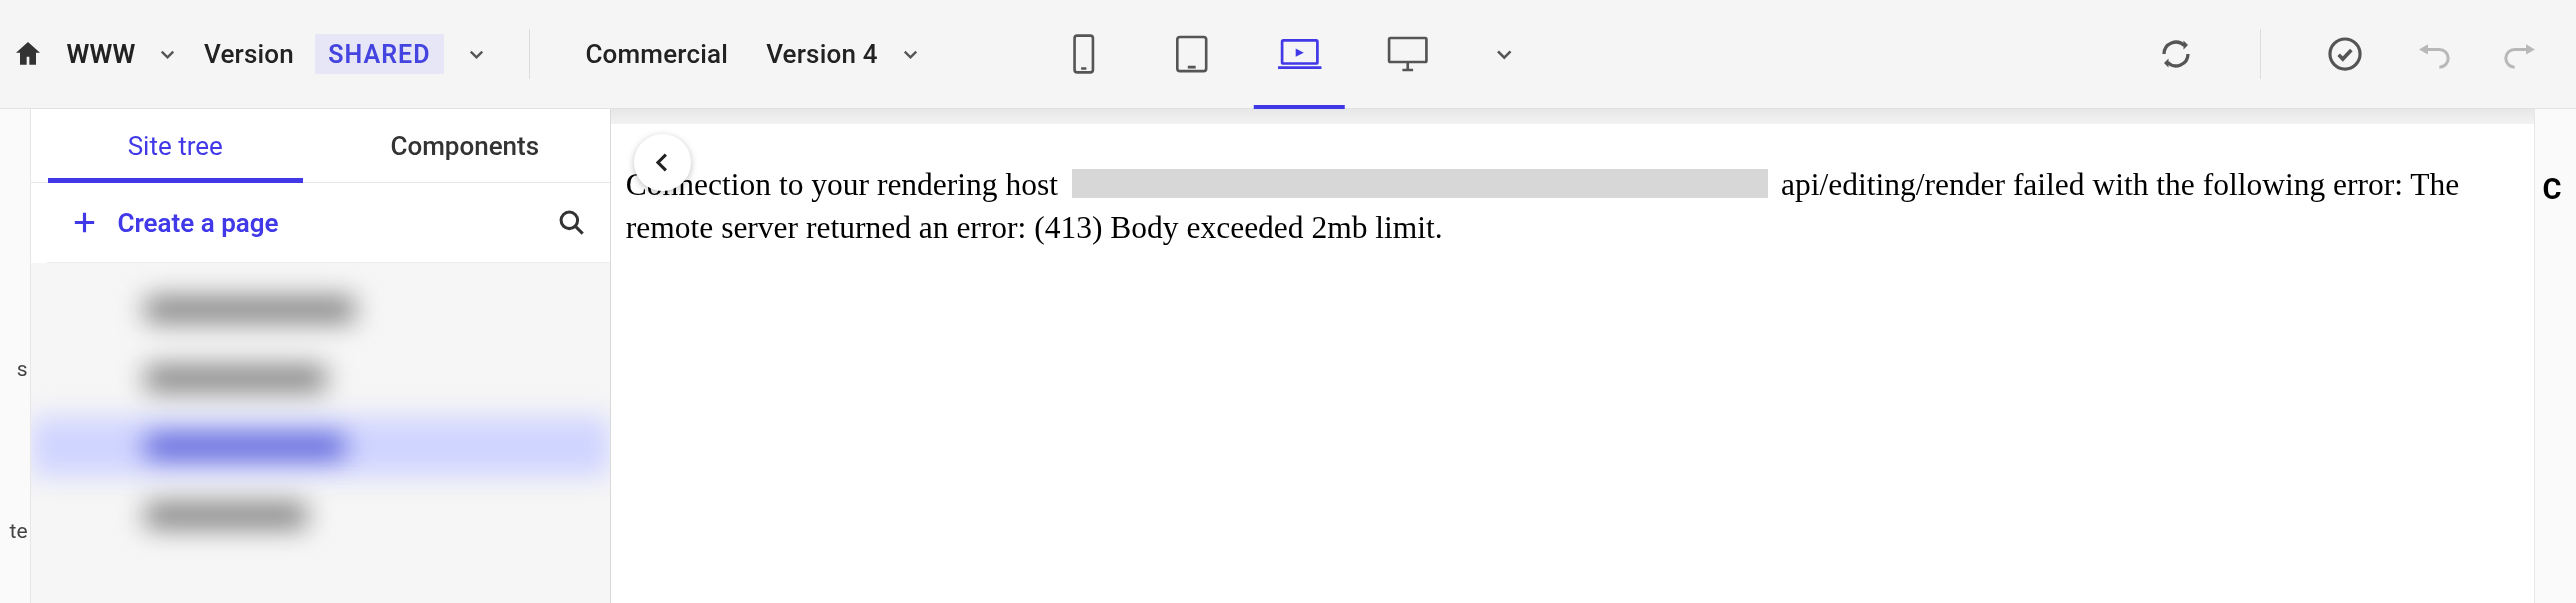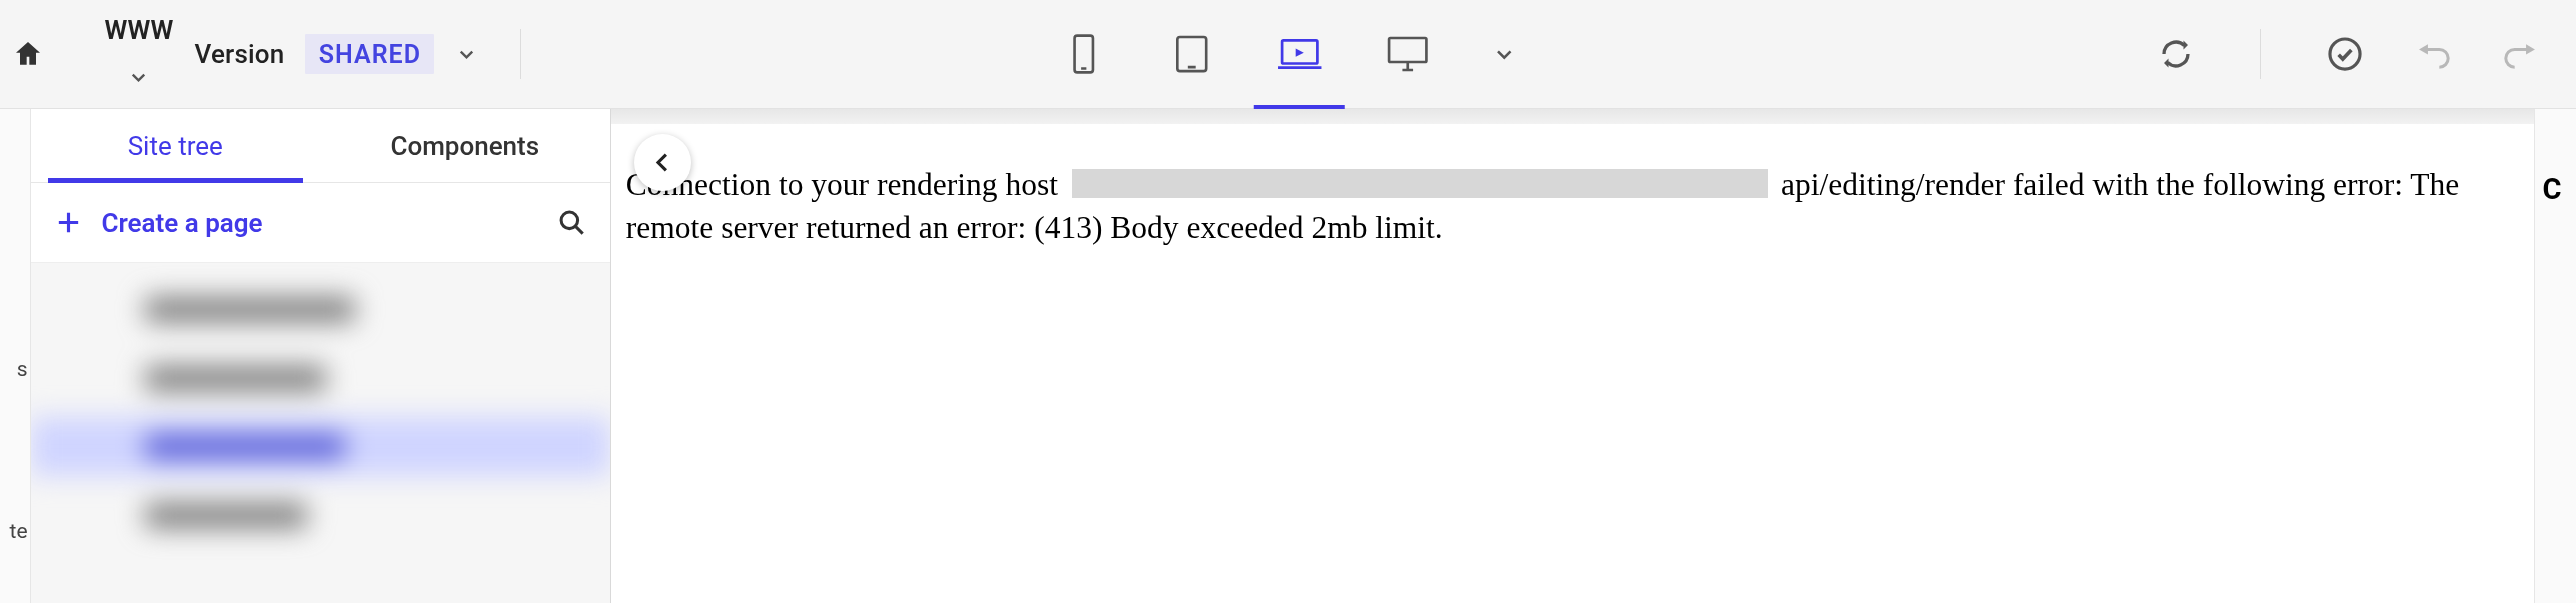--- a/index.html
+++ b/index.html
@@ -102,20 +102,21 @@
     position:relative;
   }
   .tab.active { color:#4139e8; font-weight:400; }
   .tab.active::after{
     content:""; position:absolute; bottom:-1px; left:17px; right:17px; height:4.8px; background:#4139e8;
   }
 
   .create-row{
     display:flex; align-items:center; height:80px; padding:0 23px; gap:19px;
     border-bottom:1px solid #eee;
+    margin-left:16px;
   }
   .create-row .plus{ color:#4139e8; }
   .create-row .label{ font-size:26px; font-weight:600; color:#4139e8; flex:1; }
   .create-row .search{ color:#333; }
 
   .tree-area{
     flex:1; position:relative; background:#f6f6f6; overflow:hidden;
   }
   .tree-blur{
     position:absolute; inset:0;
@@ -176,21 +177,21 @@
 
 <div class="toolbar">
 
   <div class="tb-left">
     <div class="home-btn">
       <svg width="32" height="32" viewBox="0 0 24 24" fill="currentColor">
           <path d="M12 3l9 8h-3v9h-5v-6H11v6H6v-9H3l9-8z"></path>
         </svg>
     </div>
 
-    <div class="dd-group" style="margin-left:38px;flex-direction:column;">
+    <div class="dd-group" style="">
       <span class="tb-text">WWW</span>
       <span class="chevron-btn">
         <svg width="23" height="23" viewBox="0 0 24 24">
             <path fill="none" stroke="currentColor" stroke-width="2.5" d="M6 9l6 6 6-6"></path>
           </svg>
       </span>
     </div>
 
     <span class="tb-text light">Version</span>
 
@@ -199,20 +200,31 @@
       <span class="chevron-btn">
         <svg width="23" height="23" viewBox="0 0 24 24">
             <path fill="none" stroke="currentColor" stroke-width="2.5" d="M6 9l6 6 6-6"></path>
           </svg>
       </span>
     </div>
 
     <div class="vsep"></div>
   </div>
 
+  <div class="tb-mid">
+    <span class="tb-text light">Commercial</span>
+    <div class="dd-group">
+      <span class="tb-text light">Version 4</span>
+      <span class="chevron-btn">
+        <svg width="23" height="23" viewBox="0 0 24 24">
+            <path fill="none" stroke="currentColor" stroke-width="2.5" d="M6 9l6 6 6-6"></path>
+          </svg>
+      </span>
+    </div>
+  </div>
 
   <div class="tb-devices">
     <div class="device-btn">
       <svg width="32" height="42" viewBox="0 0 24 32">
           <rect x="5" y="2" width="14" height="28" rx="2" fill="none" stroke="currentColor" stroke-width="2"></rect>
           <line x1="10" y1="27" x2="14" y2="27" stroke="currentColor" stroke-width="2"></line>
         </svg>
     </div>
     <div class="device-btn">
       <svg width="38" height="42" viewBox="0 0 28 32">

